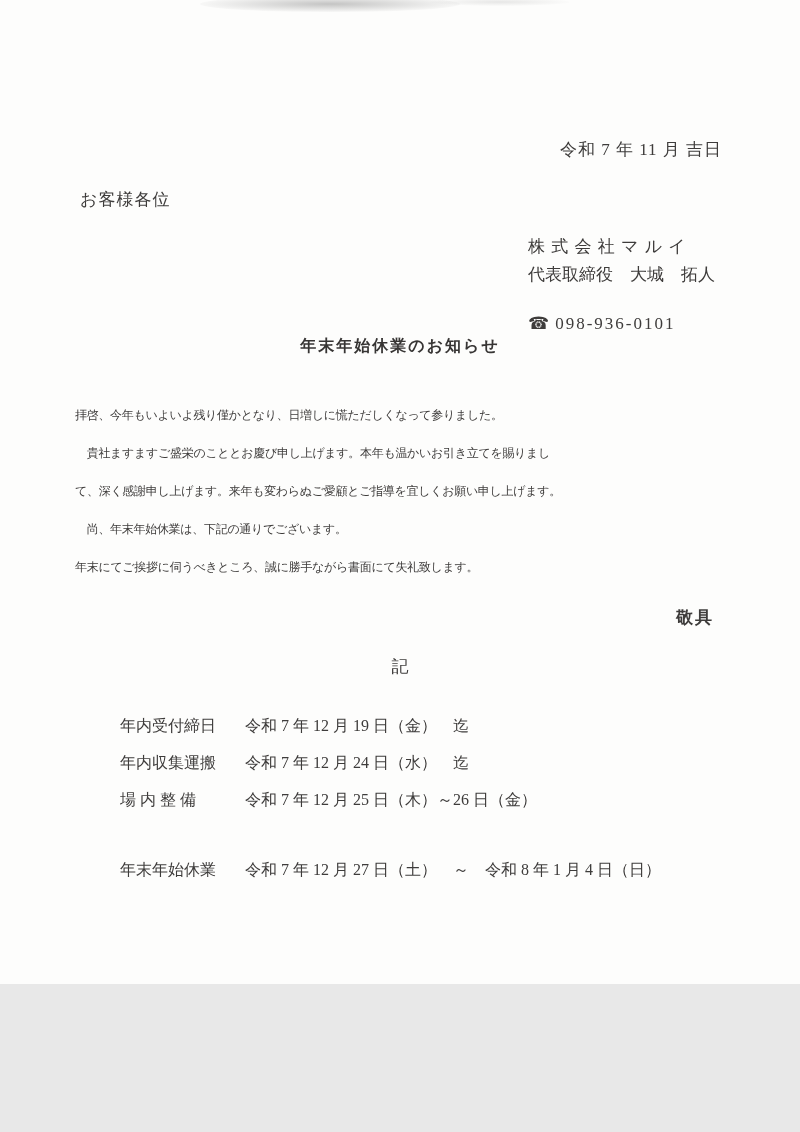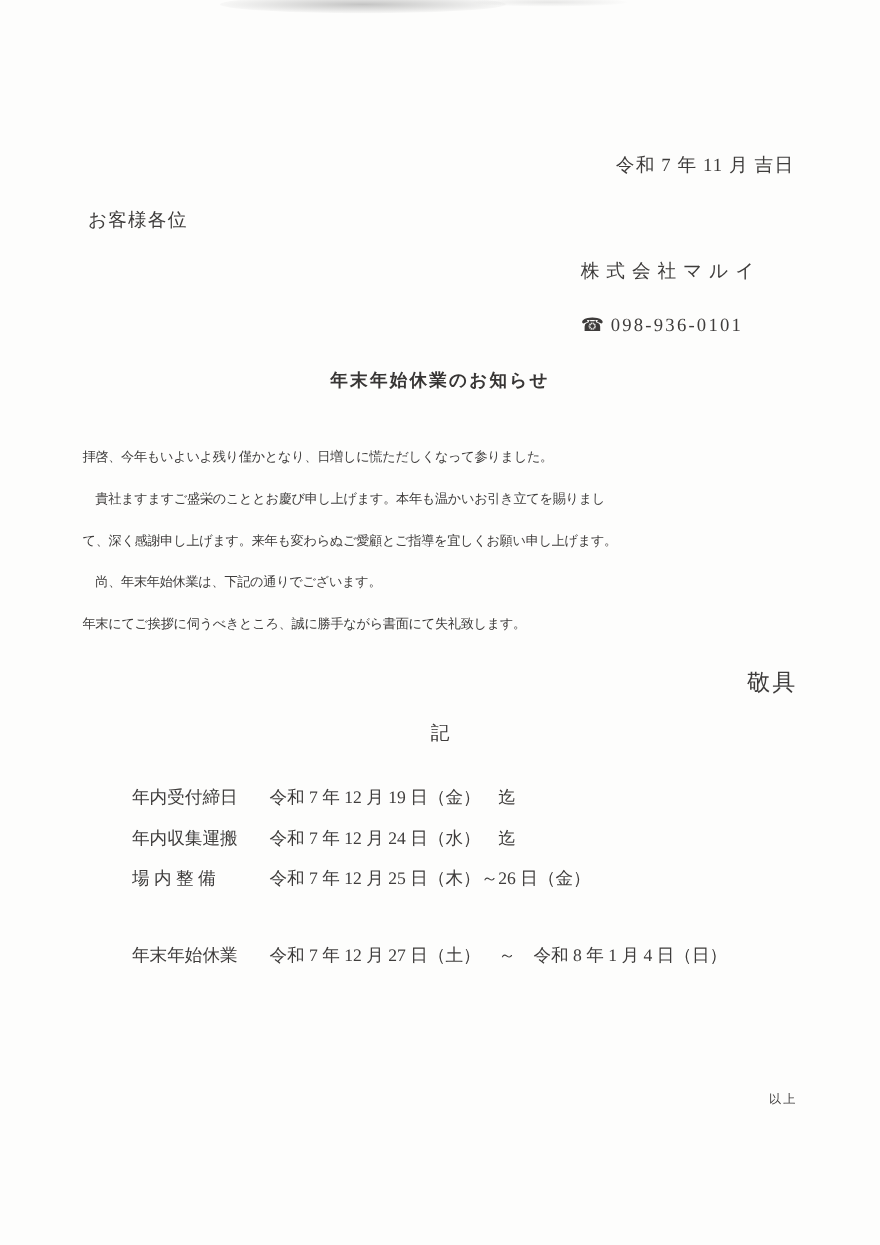--- a/index.html
+++ b/index.html
@@ -3,21 +3,21 @@
 <meta charset="utf-8">
 <style>
   html, body {
     margin: 0;
     padding: 0;
     background: #e8e8e8;
   }
   .page {
     position: relative;
     width: 800px;
-    height: 1132px;
+    height: 984px;
     margin: 0 auto;
     background: #fdfdfc;
     overflow: hidden;
     font-family: "Liberation Serif", "DejaVu Serif", serif;
     color: #3e3c3b;
   }
   
   .scan-smudge {
     position: absolute;
     top: -4px;
@@ -87,23 +87,24 @@
     letter-spacing: -0.3px;
   }
   .body-block .line {
     height: 38px;
     line-height: 38px;
     white-space: nowrap;
   }
   .closing {
     position: absolute;
     top: 606px;
-    right: 75px;
-    font-size: 21px;
+    right: 86px;
+    font-size: 17px;
     letter-spacing: 2px;
+    font-weight: bold;
   }
   .record-heading {
     position: absolute;
     top: 655px;
     left: 0;
     width: 100%;
     text-align: center;
     font-size: 17px;
   }
   .schedule {
@@ -140,20 +141,21 @@
 
   <div class="scan-smudge"></div>
   <div class="scan-smudge2"></div>
 
   <div class="date-line">令和 7 年 11 月 吉日</div>
 
   <div class="recipient">お客様各位</div>
 
   <div class="sender">
     <div class="company">株 式 会 社 マ ル イ</div>
+    <div class="rep">代表取締役　大城　拓人</div>
     <div class="phone-line">
       <span class="phone-icon">☎</span><span class="phone-num">098-936-0101</span>
     </div>
   </div>
 
   <h1 class="doc-title">年末年始休業のお知らせ</h1>
 
   <div class="body-block">
     <div class="line">拝啓、今年もいよいよ残り僅かとなり、日増しに慌ただしくなって参りました。</div>
     <div class="line">　貴社ますますご盛栄のこととお慶び申し上げます。本年も温かいお引き立てを賜りまし</div>

